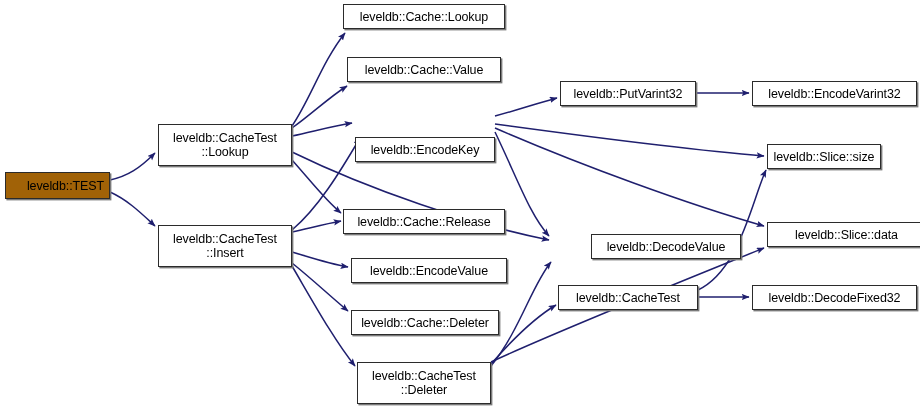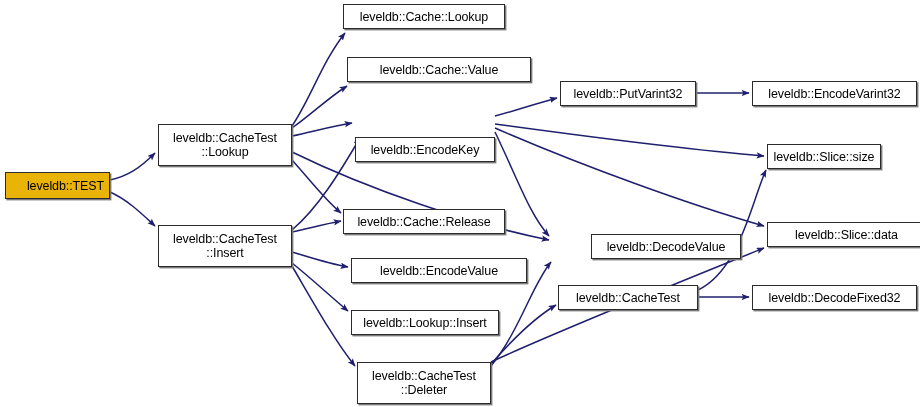--- a/index.html
+++ b/index.html
@@ -35,21 +35,21 @@
     line-height: 14px;
     display: flex;
     align-items: center;
     justify-content: center;
     text-align: center;
     white-space: pre;
     letter-spacing: -0.1px;
     box-shadow: 1.4px 1.4px 0 0 #7a7a7a;
   }
   .node.current {
-    background: #eab308;
+    background: #a16207;
     padding-left: 16px;
   }
   .node-label {
     display: block;
     width: 100%;
   }
 </style>
 </head>
 <body>
 
@@ -87,25 +87,25 @@
       </g>
   </svg>
 
   <div id="node-group">
       <div class="node current" style="left: 5px; top: 172px; width: 105px; height: 27px;"><span class="node-label">leveldb::TEST</span></div>
       <div class="node" style="left: 158px; top: 124px; width: 134px; height: 42px;"><span class="node-label">leveldb::CacheTest
 ::Lookup</span></div>
       <div class="node" style="left: 158px; top: 225px; width: 134px; height: 42px;"><span class="node-label">leveldb::CacheTest
 ::Insert</span></div>
       <div class="node" style="left: 343px; top: 4px; width: 162px; height: 25px;"><span class="node-label">leveldb::Cache::Lookup</span></div>
-      <div class="node" style="left: 347px; top: 57px; width: 184px; height: 25px;"><span class="node-label">leveldb::Cache::Value</span></div>
+      <div class="node" style="left: 347px; top: 57px; width: 154px; height: 25px;"><span class="node-label">leveldb::Cache::Value</span></div>
       <div class="node" style="left: 355px; top: 110px; width: 140px; height: 25px; margin-top: 27px;"><span class="node-label">leveldb::EncodeKey</span></div>
       <div class="node" style="left: 343px; top: 209px; width: 162px; height: 25px;"><span class="node-label">leveldb::Cache::Release</span></div>
-      <div class="node" style="left: 351px; top: 258px; width: 176px; height: 25px;"><span class="node-label">leveldb::EncodeValue</span></div>
-      <div class="node" style="left: 351px; top: 310px; width: 148px; height: 25px;"><span class="node-label">leveldb::Lookup::Insert</span></div>
+      <div class="node" style="left: 351px; top: 258px; width: 156px; height: 25px;"><span class="node-label">leveldb::EncodeValue</span></div>
+      <div class="node" style="left: 351px; top: 310px; width: 148px; height: 25px;"><span class="node-label">leveldb::Cache::Deleter</span></div>
       <div class="node" style="left: 357px; top: 362px; width: 134px; height: 42px;"><span class="node-label">leveldb::CacheTest
 ::Deleter</span></div>
       <div class="node" style="left: 560px; top: 81px; width: 136px; height: 25px;"><span class="node-label">leveldb::PutVarint32</span></div>
       <div class="node" style="left: 552px; top: 234px; width: 150px; height: 25px; margin-left: 39px;"><span class="node-label">leveldb::DecodeValue</span></div>
       <div class="node" style="left: 558px; top: 285px; width: 140px; height: 25px;"><span class="node-label">leveldb::CacheTest</span></div>
       <div class="node" style="left: 752px; top: 81px; width: 165px; height: 25px;"><span class="node-label">leveldb::EncodeVarint32</span></div>
       <div class="node" style="left: 767px; top: 144px; width: 114px; height: 25px;"><span class="node-label">leveldb::Slice::size</span></div>
       <div class="node" style="left: 767px; top: 222px; width: 159px; height: 25px;"><span class="node-label">leveldb::Slice::data</span></div>
       <div class="node" style="left: 752px; top: 285px; width: 165px; height: 25px;"><span class="node-label">leveldb::DecodeFixed32</span></div>
     </div>

